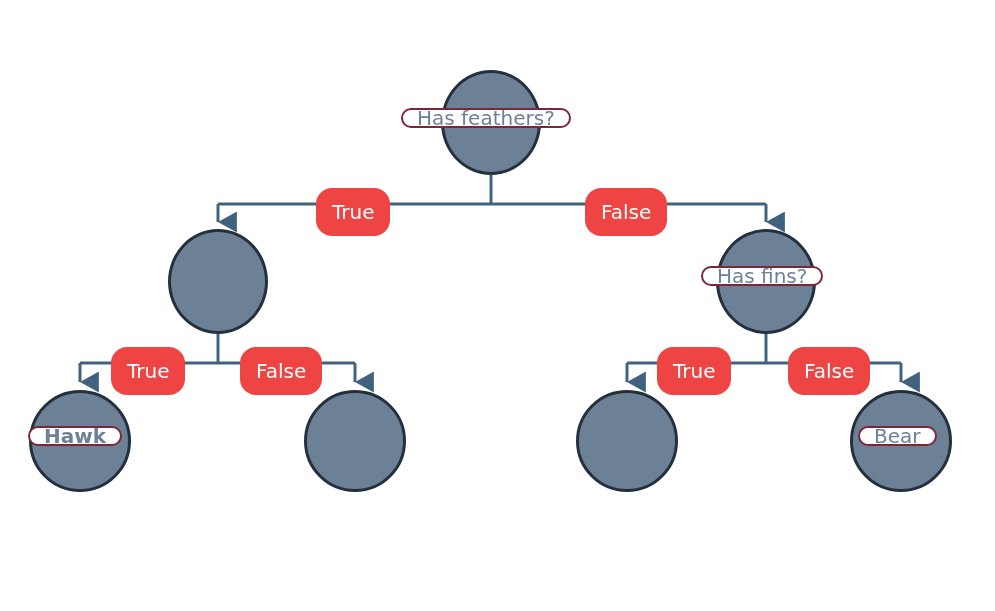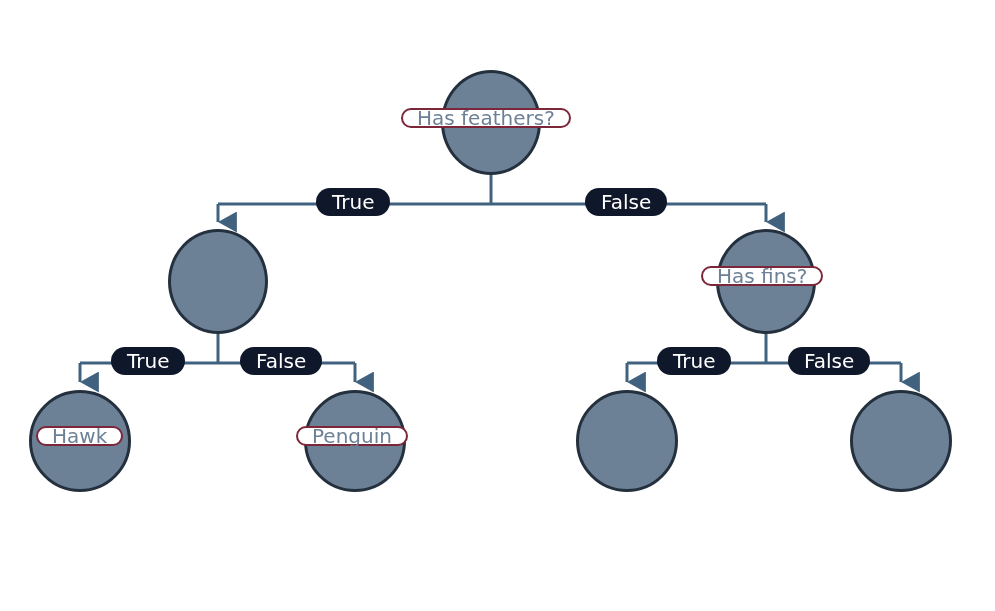--- a/index.html
+++ b/index.html
@@ -52,22 +52,22 @@
     padding: 8px 14px;
   }
 
   
   .edge-label {
     position: absolute;
     box-sizing: border-box;
     display: flex;
     align-items: center;
     justify-content: center;
-    height: 28px;
-    background: #0f172a;
+    height: 48px;
+    background: #ef4444;
     border-radius: 16px;
     color: #ffffff;
     font-size: 20px;
     line-height: 1;
     white-space: nowrap;
     padding: 0 16px;
   }
 </style>
 </head>
 <body>
@@ -112,16 +112,16 @@
 
   <div class="edge-label" style="left:316px; top:188px;">True</div>
   <div class="edge-label" style="left:585px; top:188px;">False</div>
   <div class="edge-label" style="left:111px; top:347px;">True</div>
   <div class="edge-label" style="left:240px; top:347px;">False</div>
   <div class="edge-label" style="left:657px; top:347px;">True</div>
   <div class="edge-label" style="left:788px; top:347px;">False</div>
 
   <div class="node-label" style="left:401px; top:108px;">Has feathers?</div>
   <div class="node-label" style="left:701px; top:266px;">Has fins?</div>
-  <div class="node-label" style="left:36px;  top:426px;">Hawk</div>
-  <div class="node-label" style="left:296px; top:426px;">Penguin</div>
+  <div class="node-label" style="left:28px;  top:426px;font-weight:bold;">Hawk</div>
+  <div class="node-label" style="left:858px; top:426px;">Bear</div>
 
 </div>
 
 </body></html>

